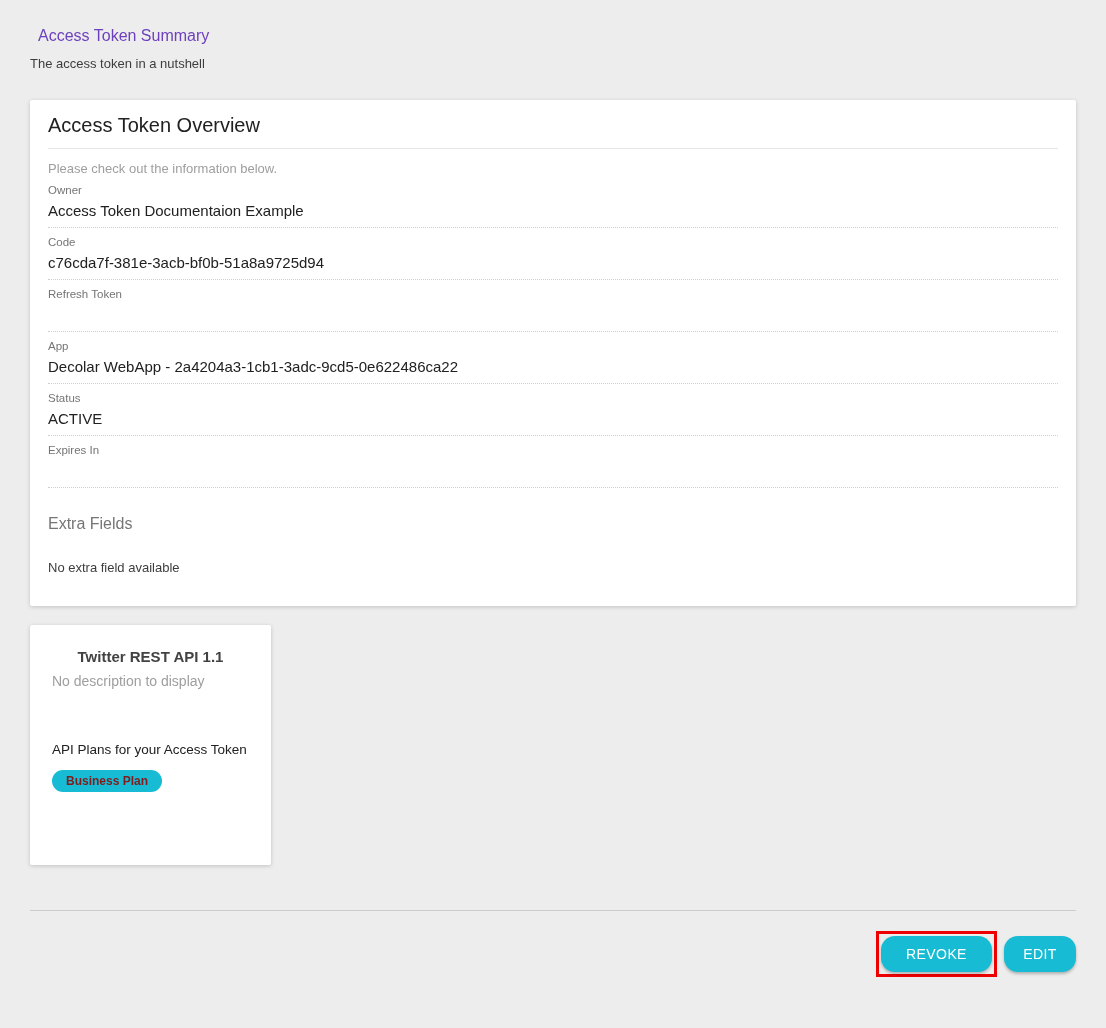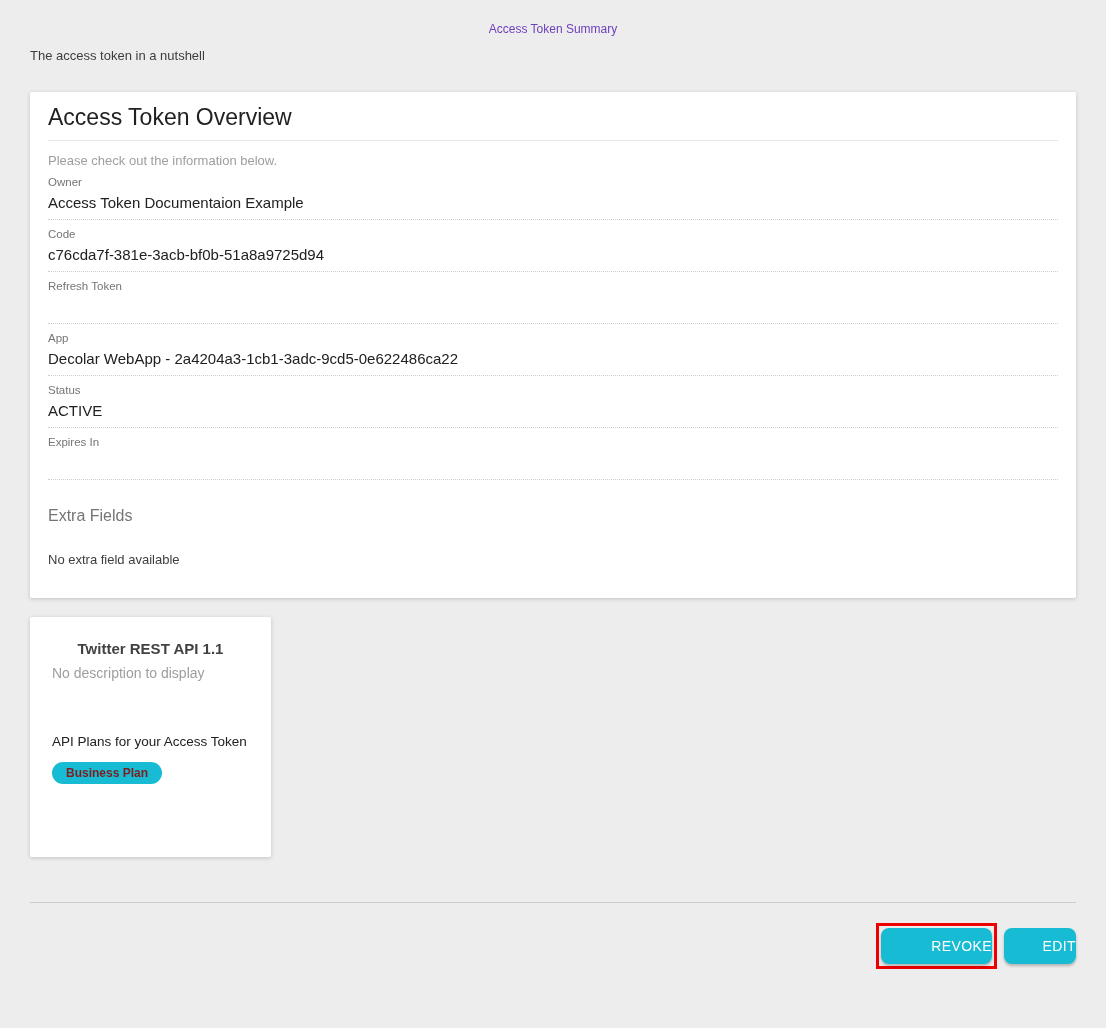--- a/index.html
+++ b/index.html
@@ -13,45 +13,44 @@
     width: 1106px;
     height: 1028px;
     background: #ededed;
     font-family: "Liberation Sans", "DejaVu Sans", sans-serif;
     overflow: hidden;
   }
   .page {
     padding: 16px 30px 0 30px;
   }
   .page-title {
-    margin: 1px;
-    font-size: 12px;
+    margin: 8px;
+    font-size: 16px;
     font-weight: 400;
     color: var(--purple);
     line-height: 24px;
-    text-align: center;
   }
   .page-subtitle {
     margin-top: 7px;
     font-size: 13px;
     color: #3d3d3d;
     line-height: 16px;
   }
   .card {
     background: #ffffff;
     border-radius: 2px;
     box-shadow: 0 1px 4px rgba(0,0,0,0.18);
   }
   .main-card {
     margin-top: 28px;
     padding: 15px 18px 30px 18px;
   }
   .card-title {
     margin: 0;
-    font-size: 23px;
+    font-size: 20px;
     font-weight: 400;
     color: #212121;
     line-height: 21px;
     padding-bottom: 12px;
     border-bottom: 1px solid #e7e7e7;
   }
   .card-desc {
     margin-top: 12px;
     font-size: 13px;
     color: #9e9e9e;
@@ -138,27 +137,27 @@
   }
   .annotation-box {
     border: 3px solid var(--red);
     padding: 2px;
   }
   .btn {
     display: block;
     background: var(--cyan);
     color: #ffffff;
     border: none;
-    border-radius: 8px;
+    border-radius: 14px;
     font-family: inherit;
     font-size: 14px;
     letter-spacing: 0.4px;
     line-height: 16px;
     padding: 10px 0;
-    text-align: right;
+    text-align: center;
     cursor: pointer;
     box-shadow: 0 2px 3px rgba(0,0,0,0.25);
   }
   .btn-revoke { width: 111px; }
   .btn-edit { width: 72px; }
 </style>
 </head>
 <body>
 
 <div class="page">

